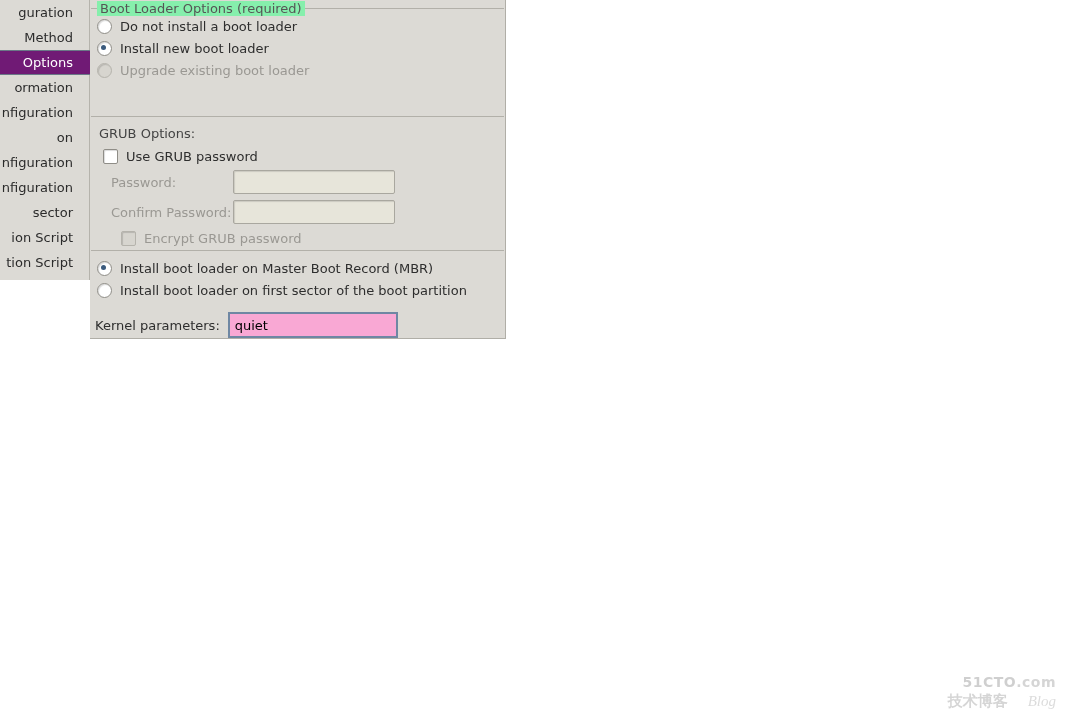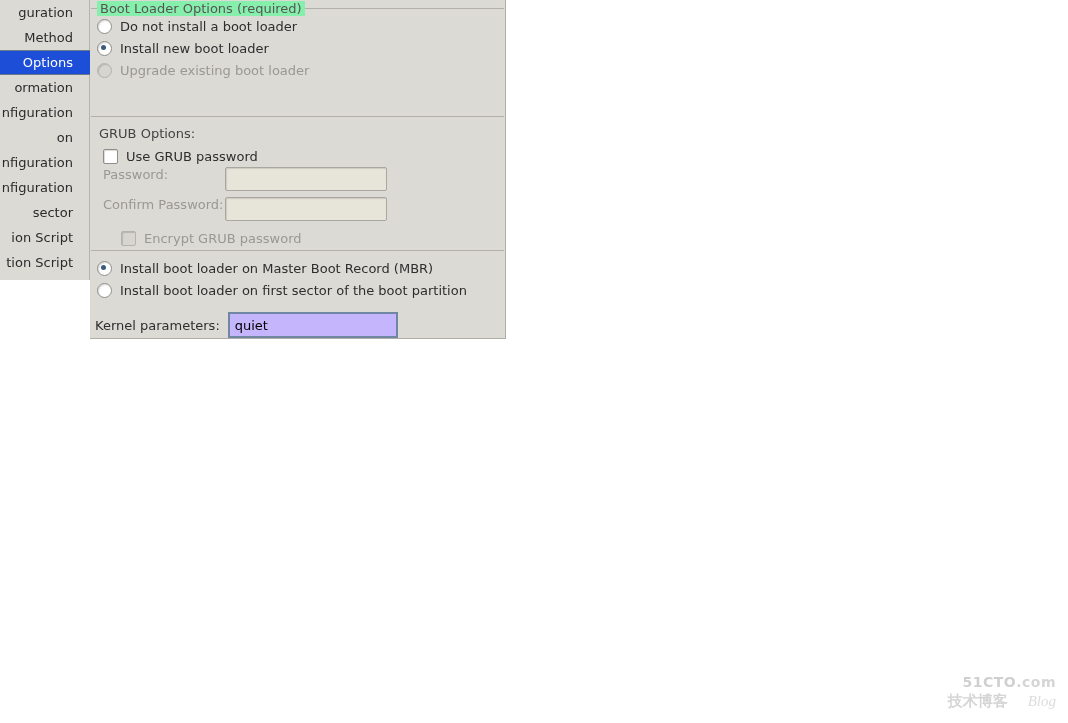--- a/index.html
+++ b/index.html
@@ -5,21 +5,21 @@
   html,body{margin:0;padding:0;width:1068px;height:723px;overflow:hidden;
     font-family:"DejaVu Sans","Liberation Sans",sans-serif;font-size:13px;
     color:#2e2e2e;background:#fff}
   .app{display:flex;width:100%;height:100%}
   
   .sidebar{width:90px;flex:0 0 90px;background:#dcdad5;height:280px;
     box-shadow:inset -1px 0 0 #b5b3ac}
   .sidebar-item{height:25px;line-height:25px;padding-right:17px;text-align:right;
     white-space:nowrap;overflow:hidden;color:#2b2b2b;direction:rtl}
   .sidebar-item span{direction:ltr;unicode-bidi:bidi-override}
-  .sidebar-item.selected{background:#1d4ed8;color:#fff;
+  .sidebar-item.selected{background:#701a75;color:#fff;
     box-shadow:inset 0 1px 0 #6a7887,inset 0 -1px 0 #6a7887}
   
   .main{flex:0 0 415px;background:#dcdad5;height:338px;position:relative;
     border-bottom:1px solid #b0aea7;border-right:1px solid #b0aea7}
   .fill{flex:1;background:#fff}
   .groupbox{position:absolute;left:1px;right:1px;border-top:1px solid #b2b0a9;
     padding:6px 0 0 0}
   .grouptitle{position:absolute;top:-8px;left:6px;background:#86efac;
     padding:0 3px;font-size:13px;color:#555}
   .gb1{top:8px;height:80px}
@@ -29,27 +29,27 @@
   .row{display:flex;align-items:center;height:22px;padding-left:6px}
   .radio,.check{width:13px;height:13px;margin-right:8px;border-radius:50%;
     background:#fff;border:1px solid #8f8d87;position:relative;flex:0 0 13px;
     box-shadow:inset 1px 1px 1px rgba(0,0,0,.15)}
   .check{border-radius:2px}
   .radio.on::after{content:"";position:absolute;left:3px;top:3px;width:5px;height:5px;
     border-radius:50%;background:#3b5b7e}
   .disabled{color:#9a9893}
   .disabled .radio,.disabled .check{background:#d7d5cf;border-color:#b5b3ac}
   .subsection{padding:3px 0 4px 8px;font-size:13px;color:#444}
-  .formrow{display:flex;height:30px;padding-left:12px}
+  .formrow{display:flex;align-items:center;height:30px;padding-left:20px}
   .formrow label{width:122px;color:#9a9893}
   .txt{width:156px;height:20px;border:1px solid #a9a79f;background:#e7e5da;
     border-radius:2px;box-shadow:inset 1px 1px 1px rgba(0,0,0,.12)}
   .kernel-row{display:flex;align-items:center;height:30px;padding-left:4px}
   .kernel-row label{margin-right:8px;color:#2e2e2e}
-  .kernel-input{width:156px;height:22px;border:2px solid #6f87a3;background:#c4b5fd;
+  .kernel-input{width:156px;height:22px;border:2px solid #6f87a3;background:#f9a8d4;
     padding:0 5px;font-family:inherit;font-size:13px;outline:none}
   
   .watermark{position:absolute;right:12px;bottom:12px;text-align:right;opacity:.35;
     pointer-events:none;font-weight:bold}
   .wm1{font-size:14px;color:#777;letter-spacing:.5px}
   .wm1 b{color:#888}
   .wm2{font-size:15px;color:#888;margin-top:2px}
   .wm2 .blog{font-family:Georgia,serif;font-style:italic;font-weight:normal;color:#9a9a9a;margin-left:20px}
 </style>
 </head>

